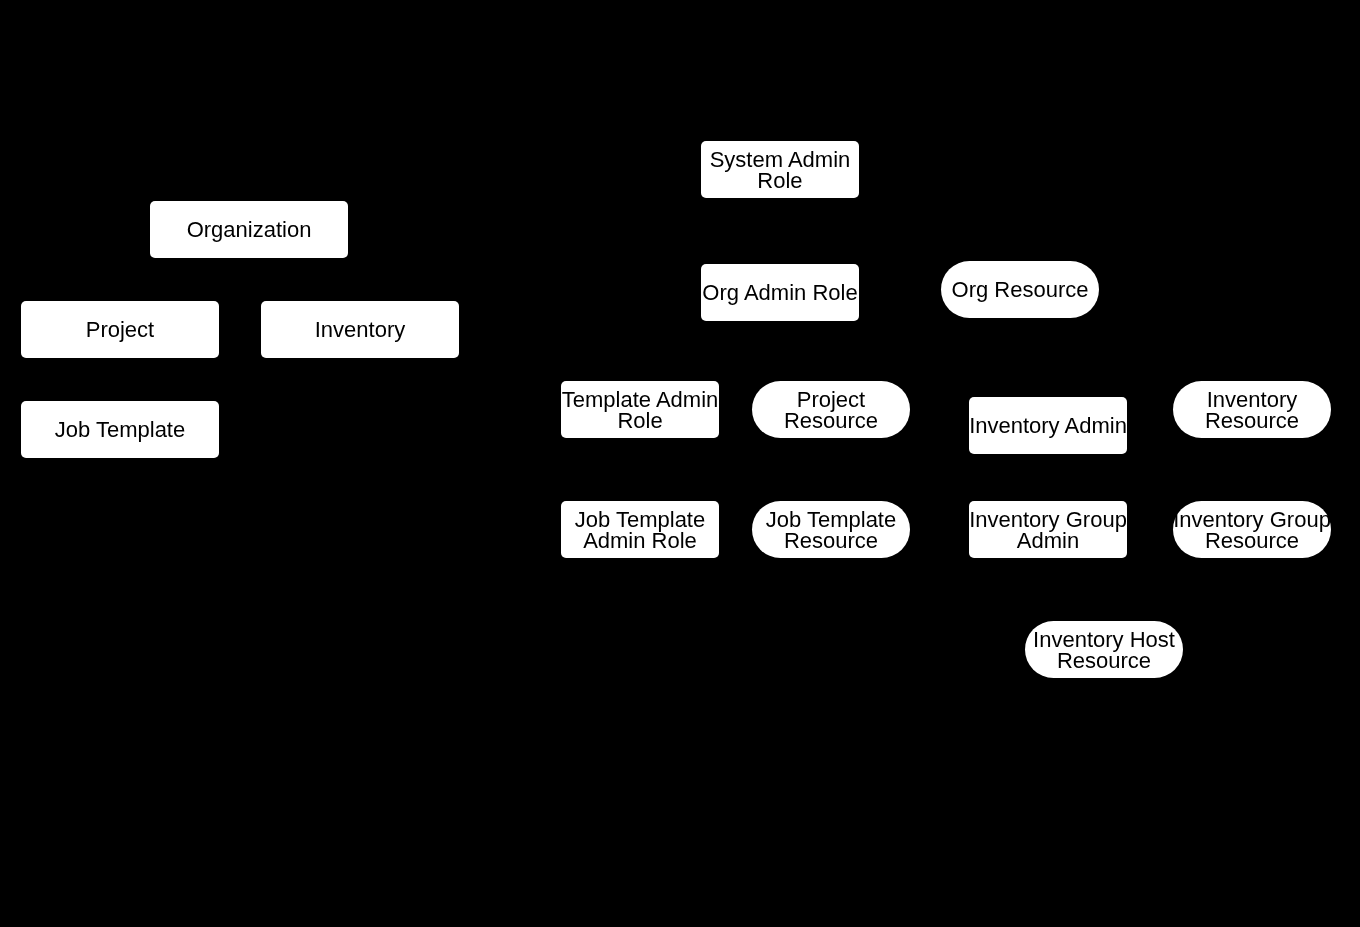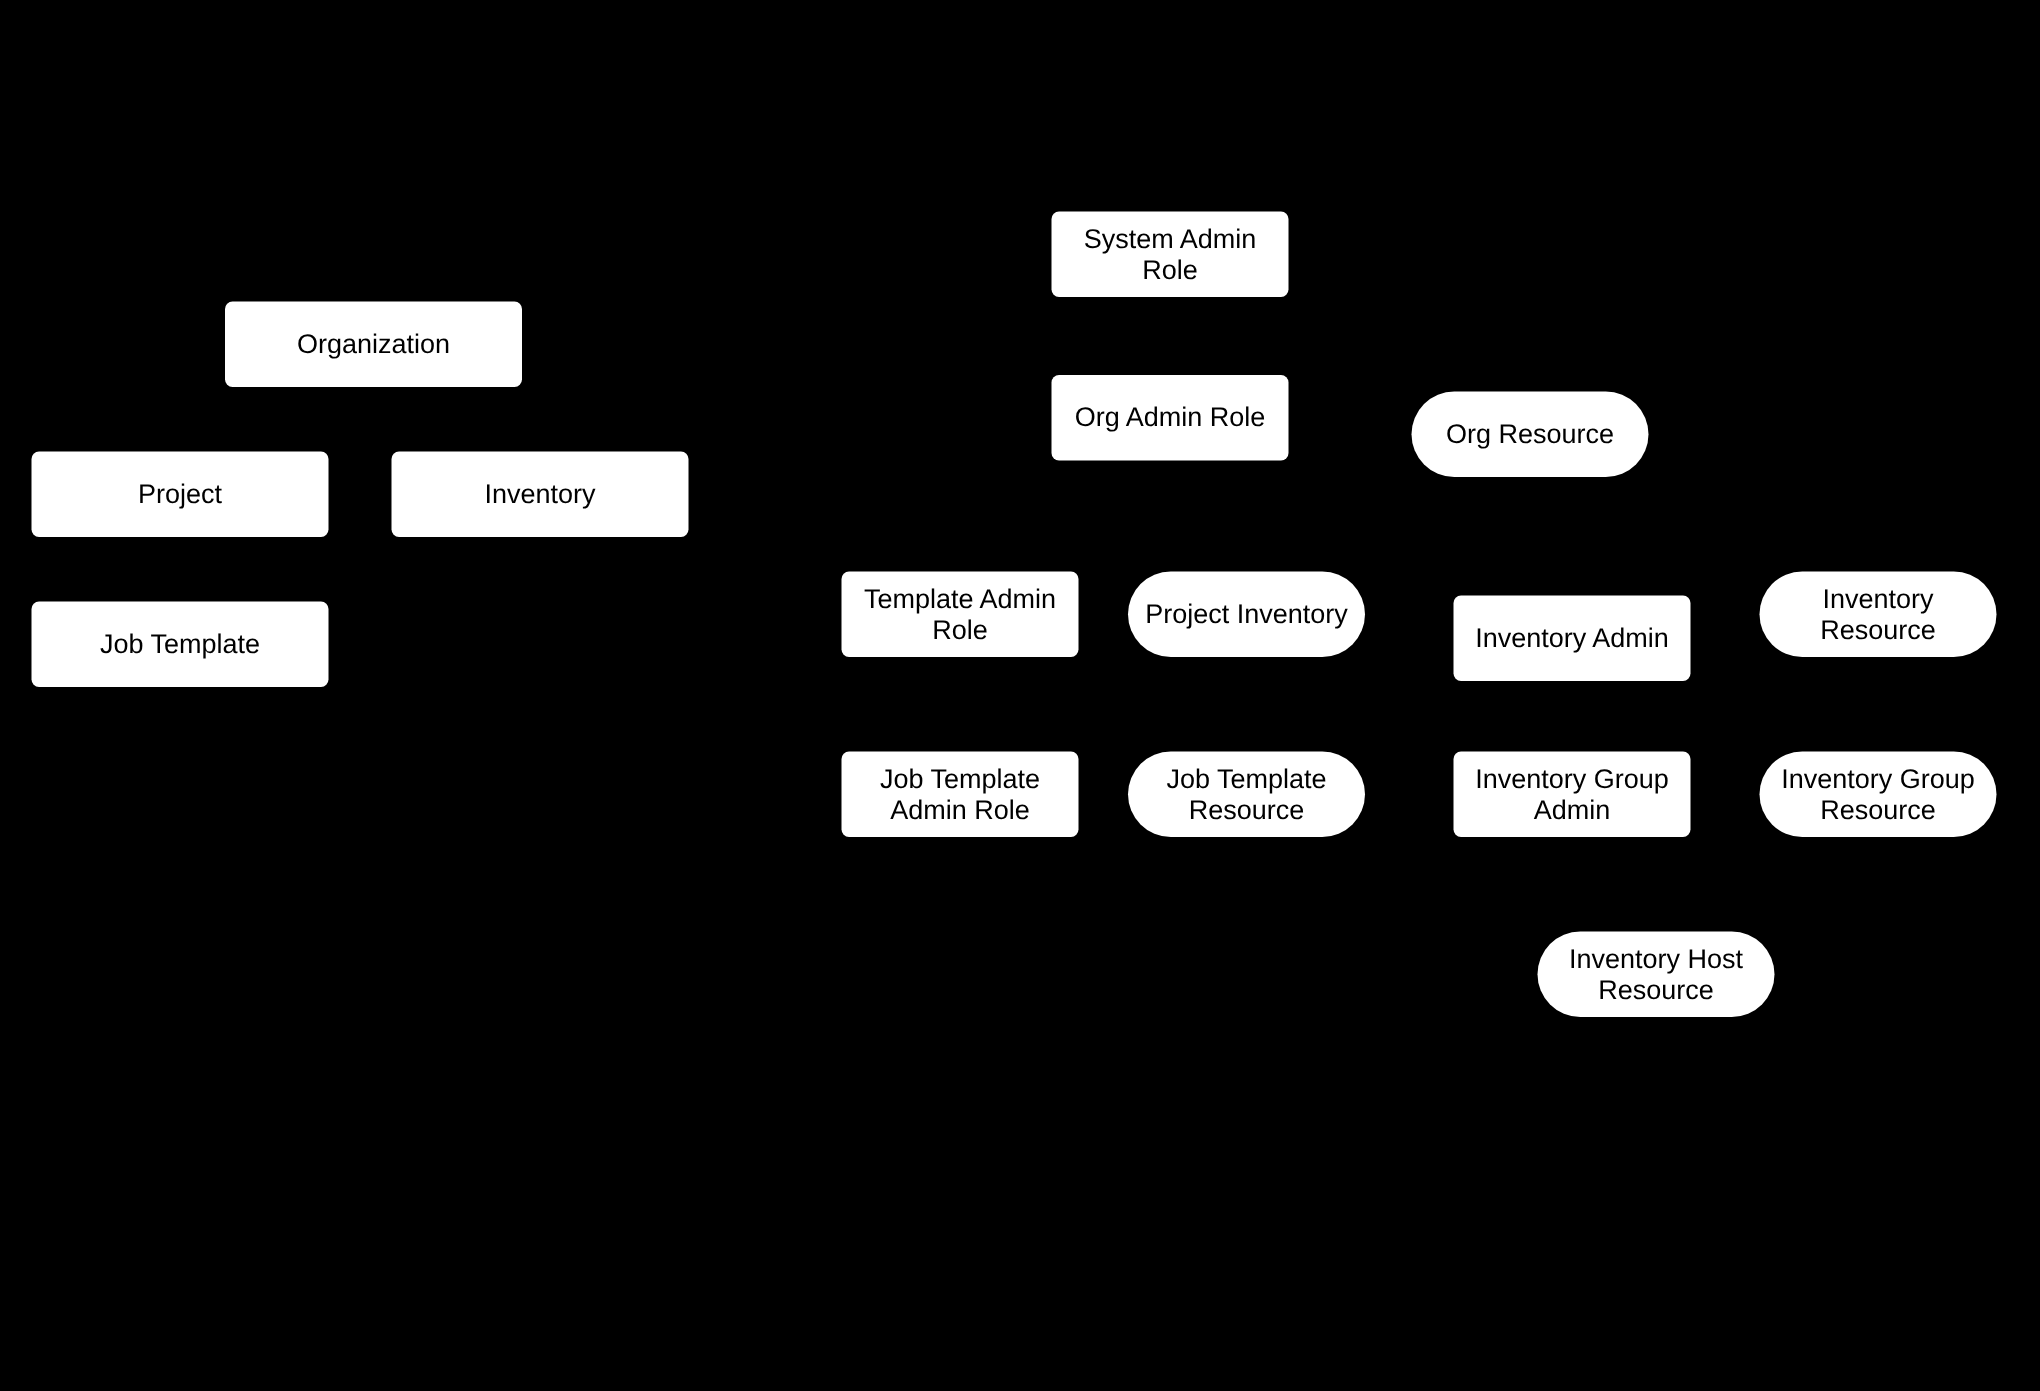--- a/index.html
+++ b/index.html
@@ -16,21 +16,21 @@
     font-family: "Liberation Sans", sans-serif;
   }
   .node {
     position: absolute;
     background: #ffffff;
     color: #000000;
     display: flex;
     align-items: center;
     justify-content: center;
     text-align: center;
-    font-size: 18px;
+    font-size: 22px;
     line-height: 21px;
     white-space: pre-line;
     box-sizing: border-box;
   }
   .node.rect {
     border-radius: 5px;
   }
   .node.stadium {
     border-radius: 28.5px;
   }
@@ -46,28 +46,28 @@
 
   <div class="node rect" style="left:261px; top:301px; width:198px; height:57px;">Inventory</div>
 
   <div class="node rect" style="left:21px; top:401px; width:198px; height:57px;">Job Template</div>
 
 
 
   <div class="node rect" style="left:701px; top:141px; width:158px; height:57px;">System Admin
 Role</div>
 
-  <div class="node rect" style="left:701px; top:250px; width:158px; height:57px;">Org Admin Role</div>
+  <div class="node rect" style="left:701px; top:264px; width:158px; height:57px;">Org Admin Role</div>
 
   <div class="node stadium" style="left:941px; top:261px; width:158px; height:57px;">Org Resource</div>
 
   <div class="node rect" style="left:561px; top:381px; width:158px; height:57px;">Template Admin
 Role</div>
 
-  <div class="node stadium" style="left:752px; top:381px; width:158px; height:57px;">Project Inventory</div>
+  <div class="node stadium" style="left:752px; top:381px; width:158px; height:57px;">Project Resource</div>
 
   <div class="node rect" style="left:969px; top:397px; width:158px; height:57px;">Inventory Admin</div>
 
   <div class="node stadium" style="left:1173px; top:381px; width:158px; height:57px;">Inventory
 Resource</div>
 
   <div class="node rect" style="left:561px; top:501px; width:158px; height:57px;">Job Template
 Admin Role</div>
 
   <div class="node stadium" style="left:752px; top:501px; width:158px; height:57px;">Job Template

